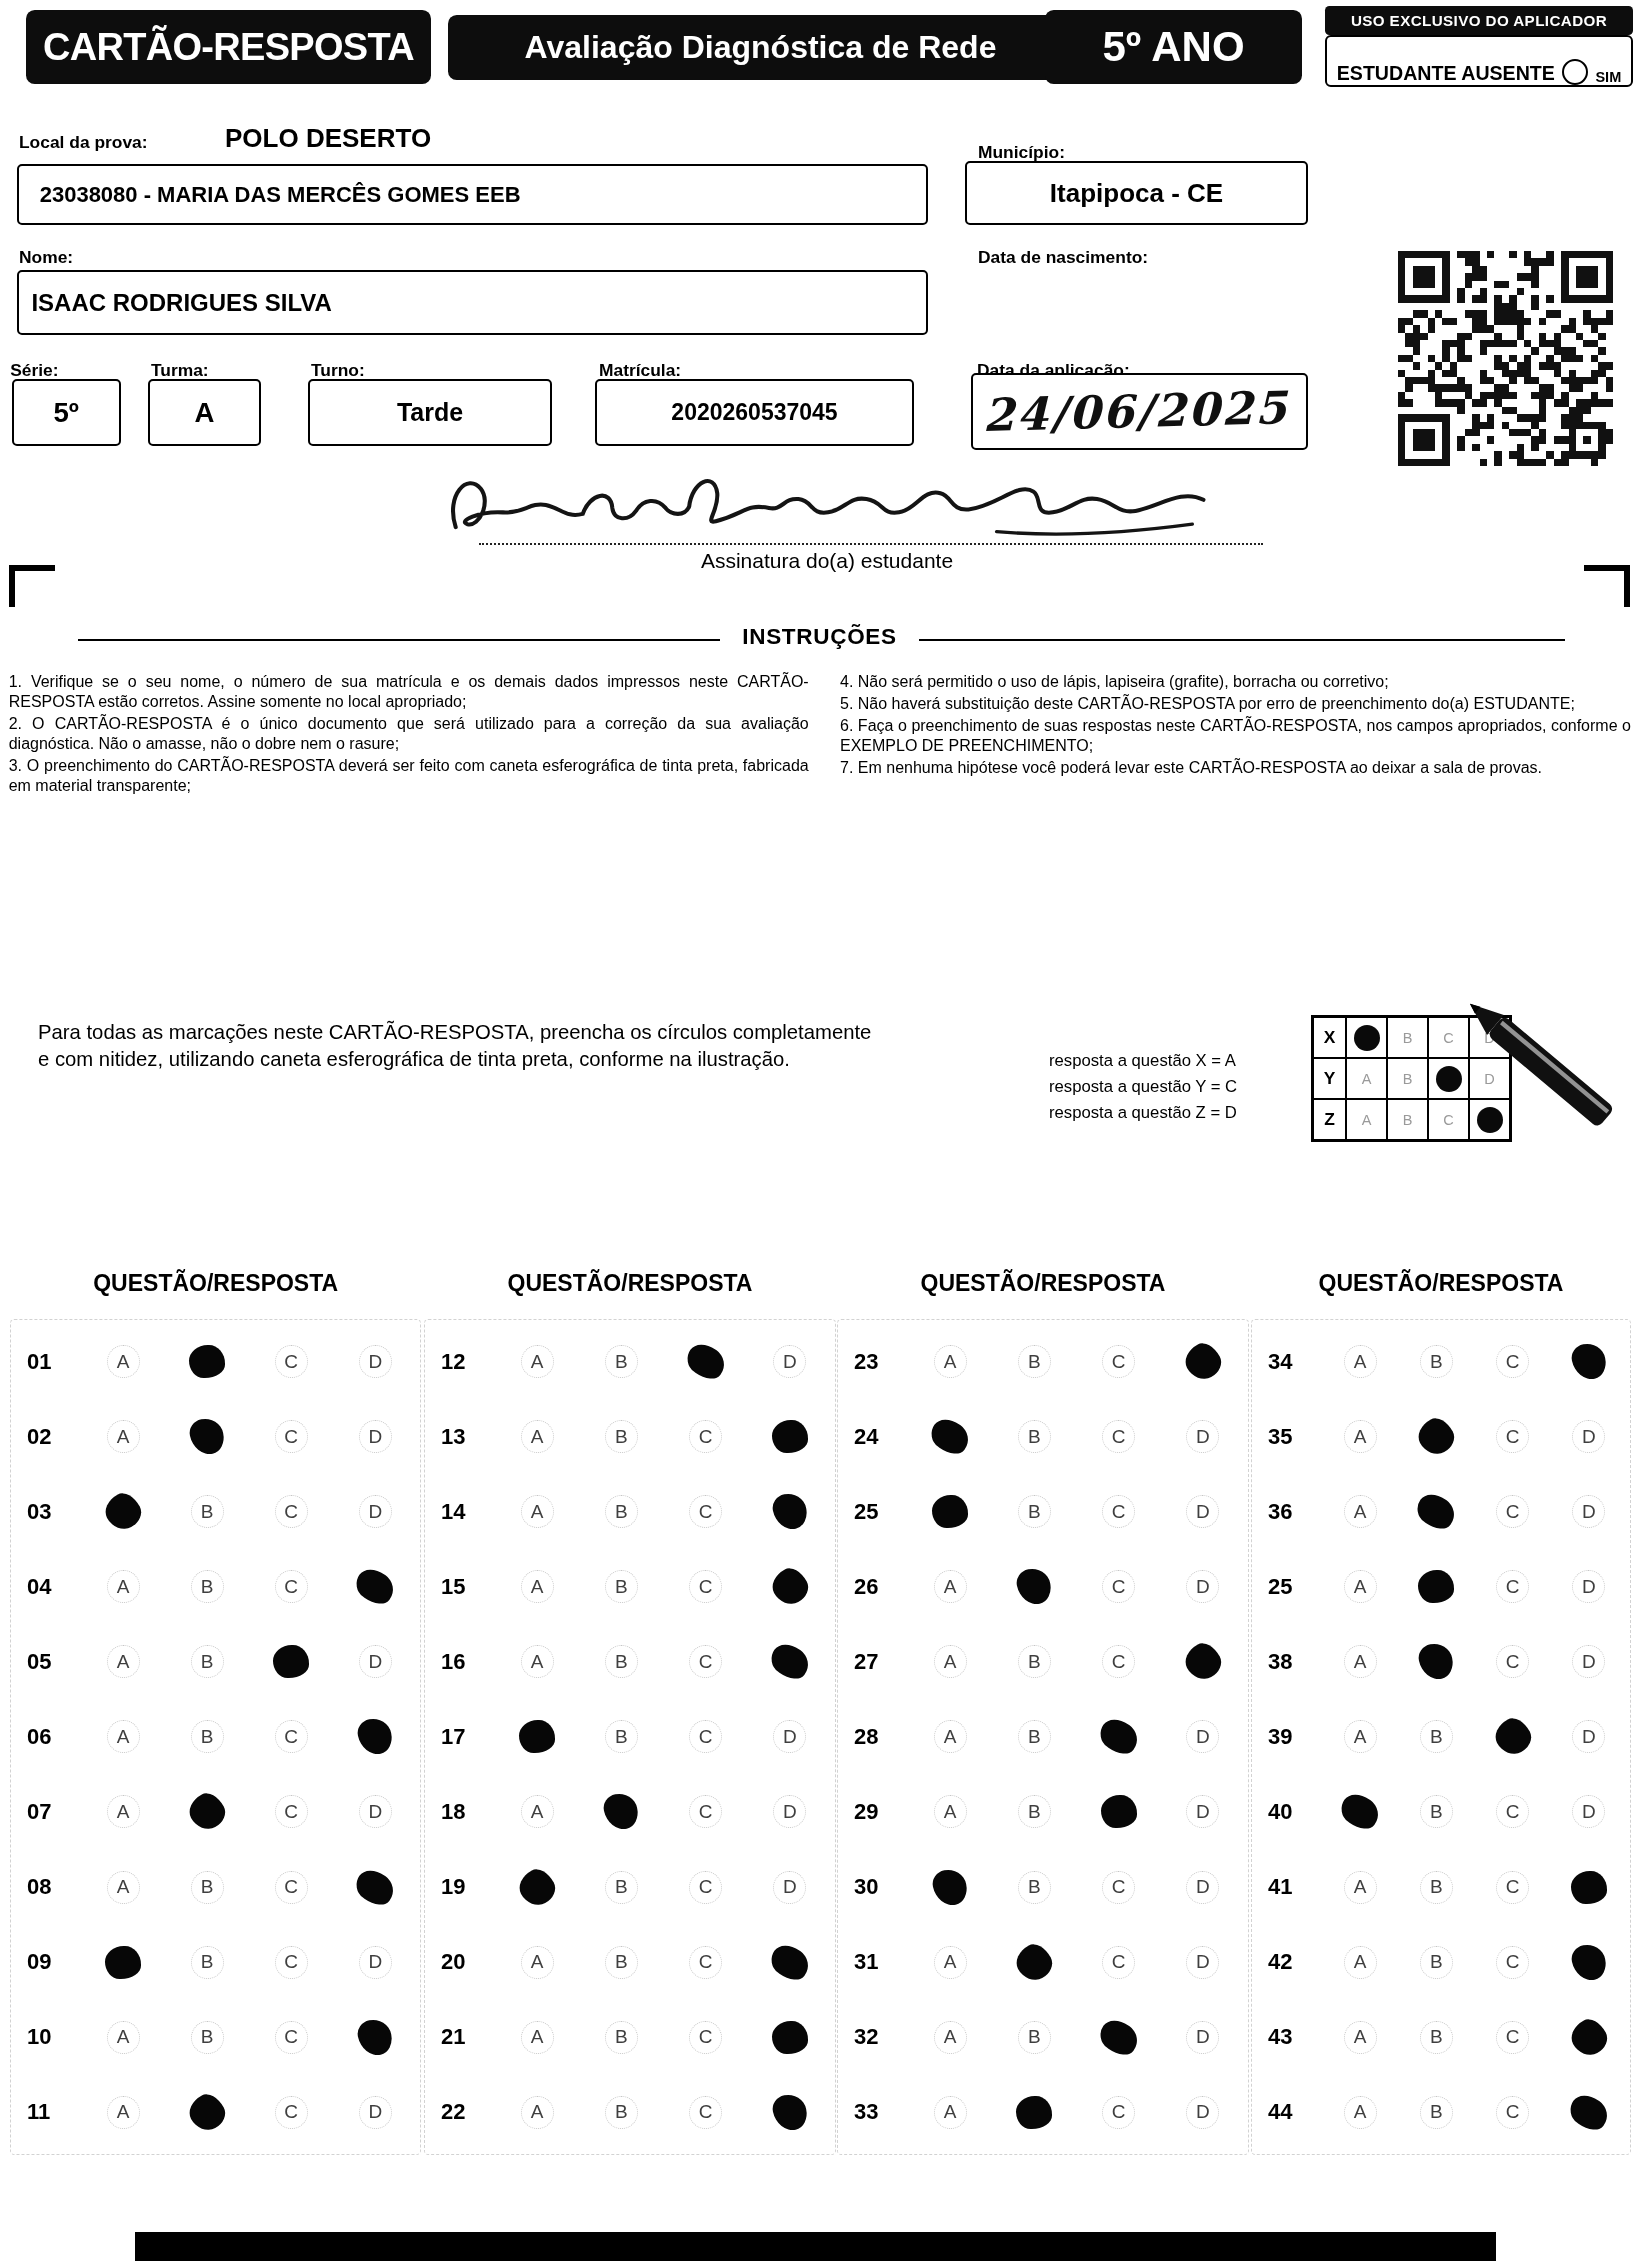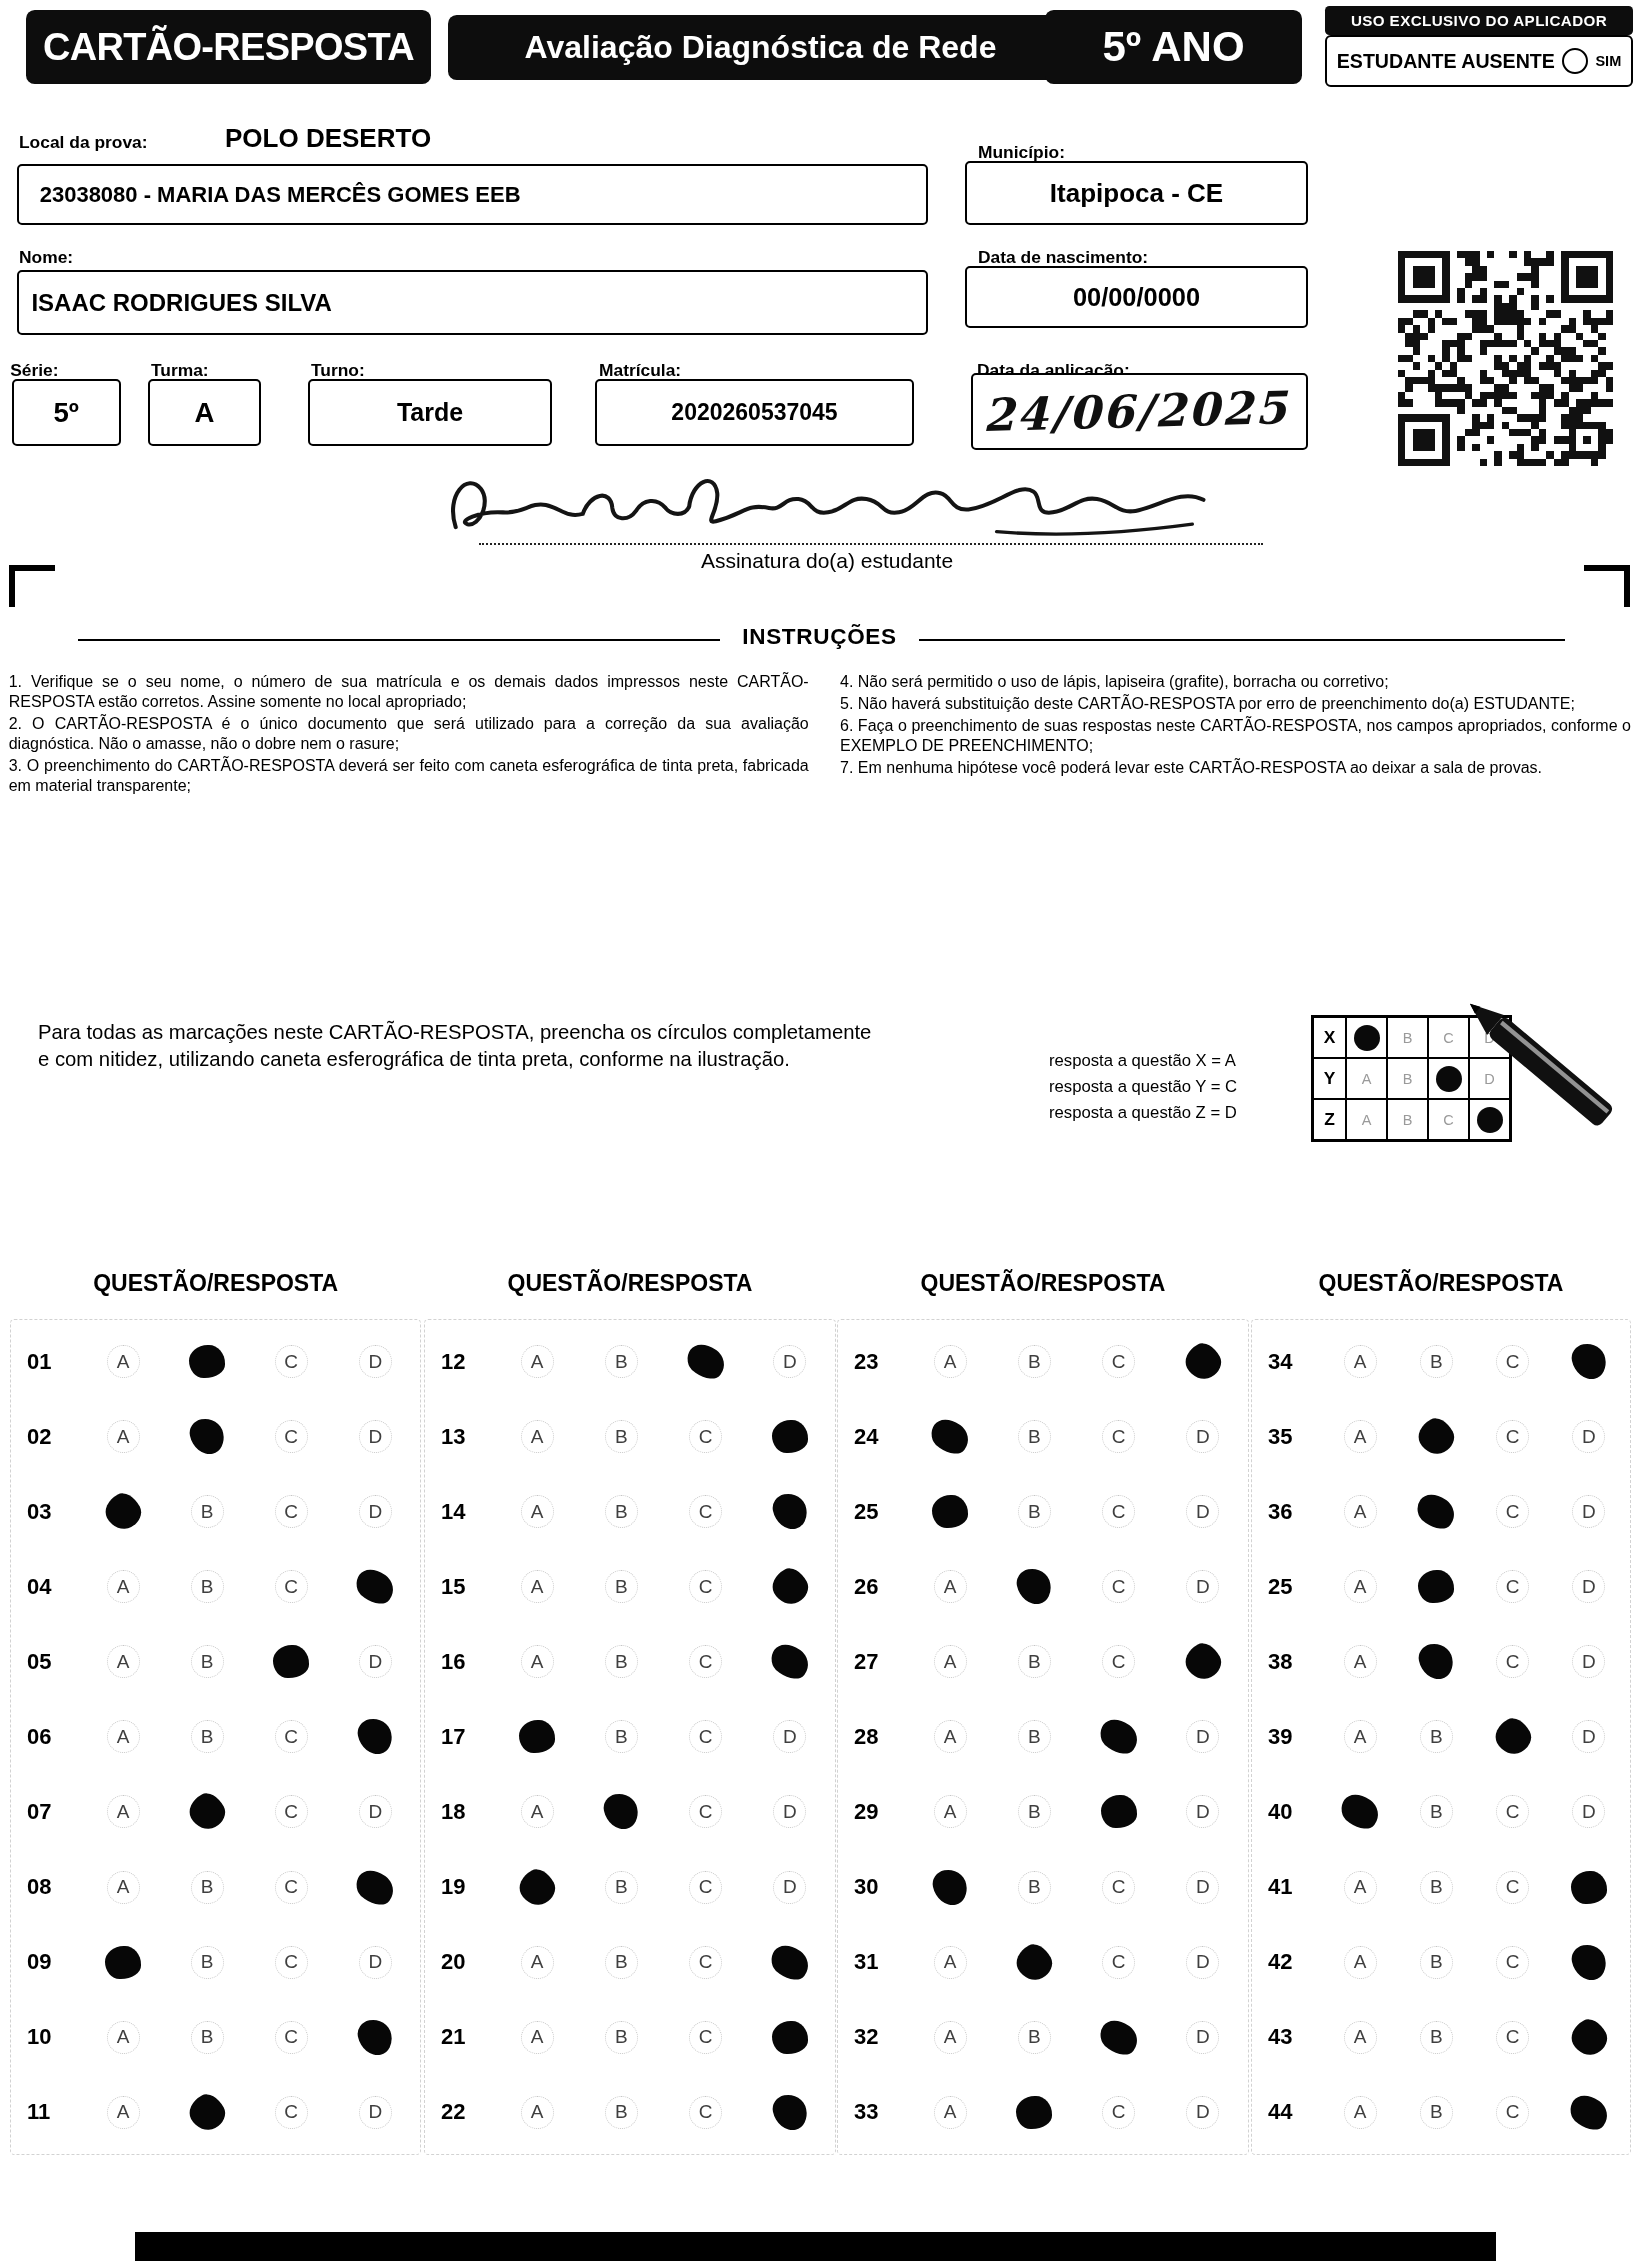--- a/index.html
+++ b/index.html
@@ -8,21 +8,21 @@
   .page{position:relative;width:1639px;height:2261px;background:#fff;overflow:hidden}
   .abs{position:absolute}
 
   
   .black-box{background:#0d0d0d;color:#fff;display:flex;align-items:center;justify-content:center;font-weight:bold;border-radius:8.7px}
   .hdr-card{left:26px;top:10.2px;width:405px;height:74px;font-size:38px;letter-spacing:-0.7px}
   .hdr-exam{left:448px;top:14.5px;width:625px;height:65px;font-size:32px}
   .hdr-grade{left:1045px;top:10.2px;width:257px;height:74px;font-size:42px}
   .uso-strip{left:1325px;top:5.8px;width:308px;height:29px;font-size:15.2px;border-radius:4.4px;letter-spacing:0.4px}
   .absent-box{left:1325px;top:35px;width:308px;height:52px;border:2.9px solid #000;border-radius:5.8px;background:#fff;
-    display:flex;align-items:center;justify-content:center;gap:7.3px}
+    display:flex;align-items:flex-end;justify-content:center;gap:7.3px}
   .absent-box .t{font-weight:bold;font-size:19.6px}
   .absent-circle{width:26px;height:26px;border:2.2px solid #000;border-radius:50%;display:inline-block}
   .absent-box .sim{font-weight:bold;font-size:14.5px}
 
   
   .lbl{font-weight:bold;font-size:17.4px}
   .fbox{border:2.9px solid #000;border-radius:5px;background:#fff;display:flex;align-items:center}
   .fbox.center{justify-content:center}
   .val-lg{font-weight:bold;font-size:26px}
   .school-box{left:17.4px;top:164px;width:911px;height:61px;padding-left:20.3px;font-weight:bold;font-size:22px}
@@ -105,21 +105,20 @@
 
   <div class="abs lbl" style="left:19px;top:132px">Local da prova:</div>
   <div class="abs val-lg" style="left:225px;top:123px">POLO DESERTO</div>
   <div class="abs lbl" style="left:978px;top:142px">Município:</div>
   <div class="abs fbox school-box">23038080 - MARIA DAS MERCÊS GOMES EEB</div>
   <div class="abs fbox center mun-box">Itapipoca - CE</div>
 
   <div class="abs lbl" style="left:19px;top:247px">Nome:</div>
   <div class="abs fbox nome-box">ISAAC RODRIGUES SILVA</div>
   <div class="abs lbl" style="left:978px;top:247px">Data de nascimento:</div>
-  <div class="abs fbox center nasc-box">00/00/0000</div>
 
   <div class="abs qr"><svg viewBox="0 0 29 29" width="100%" height="100%" shape-rendering="crispEdges" fill="#111">
         <rect x="0" y="0" width="1" height="1"></rect>
         <rect x="1" y="0" width="1" height="1"></rect>
         <rect x="2" y="0" width="1" height="1"></rect>
         <rect x="3" y="0" width="1" height="1"></rect>
         <rect x="4" y="0" width="1" height="1"></rect>
         <rect x="5" y="0" width="1" height="1"></rect>
         <rect x="6" y="0" width="1" height="1"></rect>
         <rect x="8" y="0" width="1" height="1"></rect>

